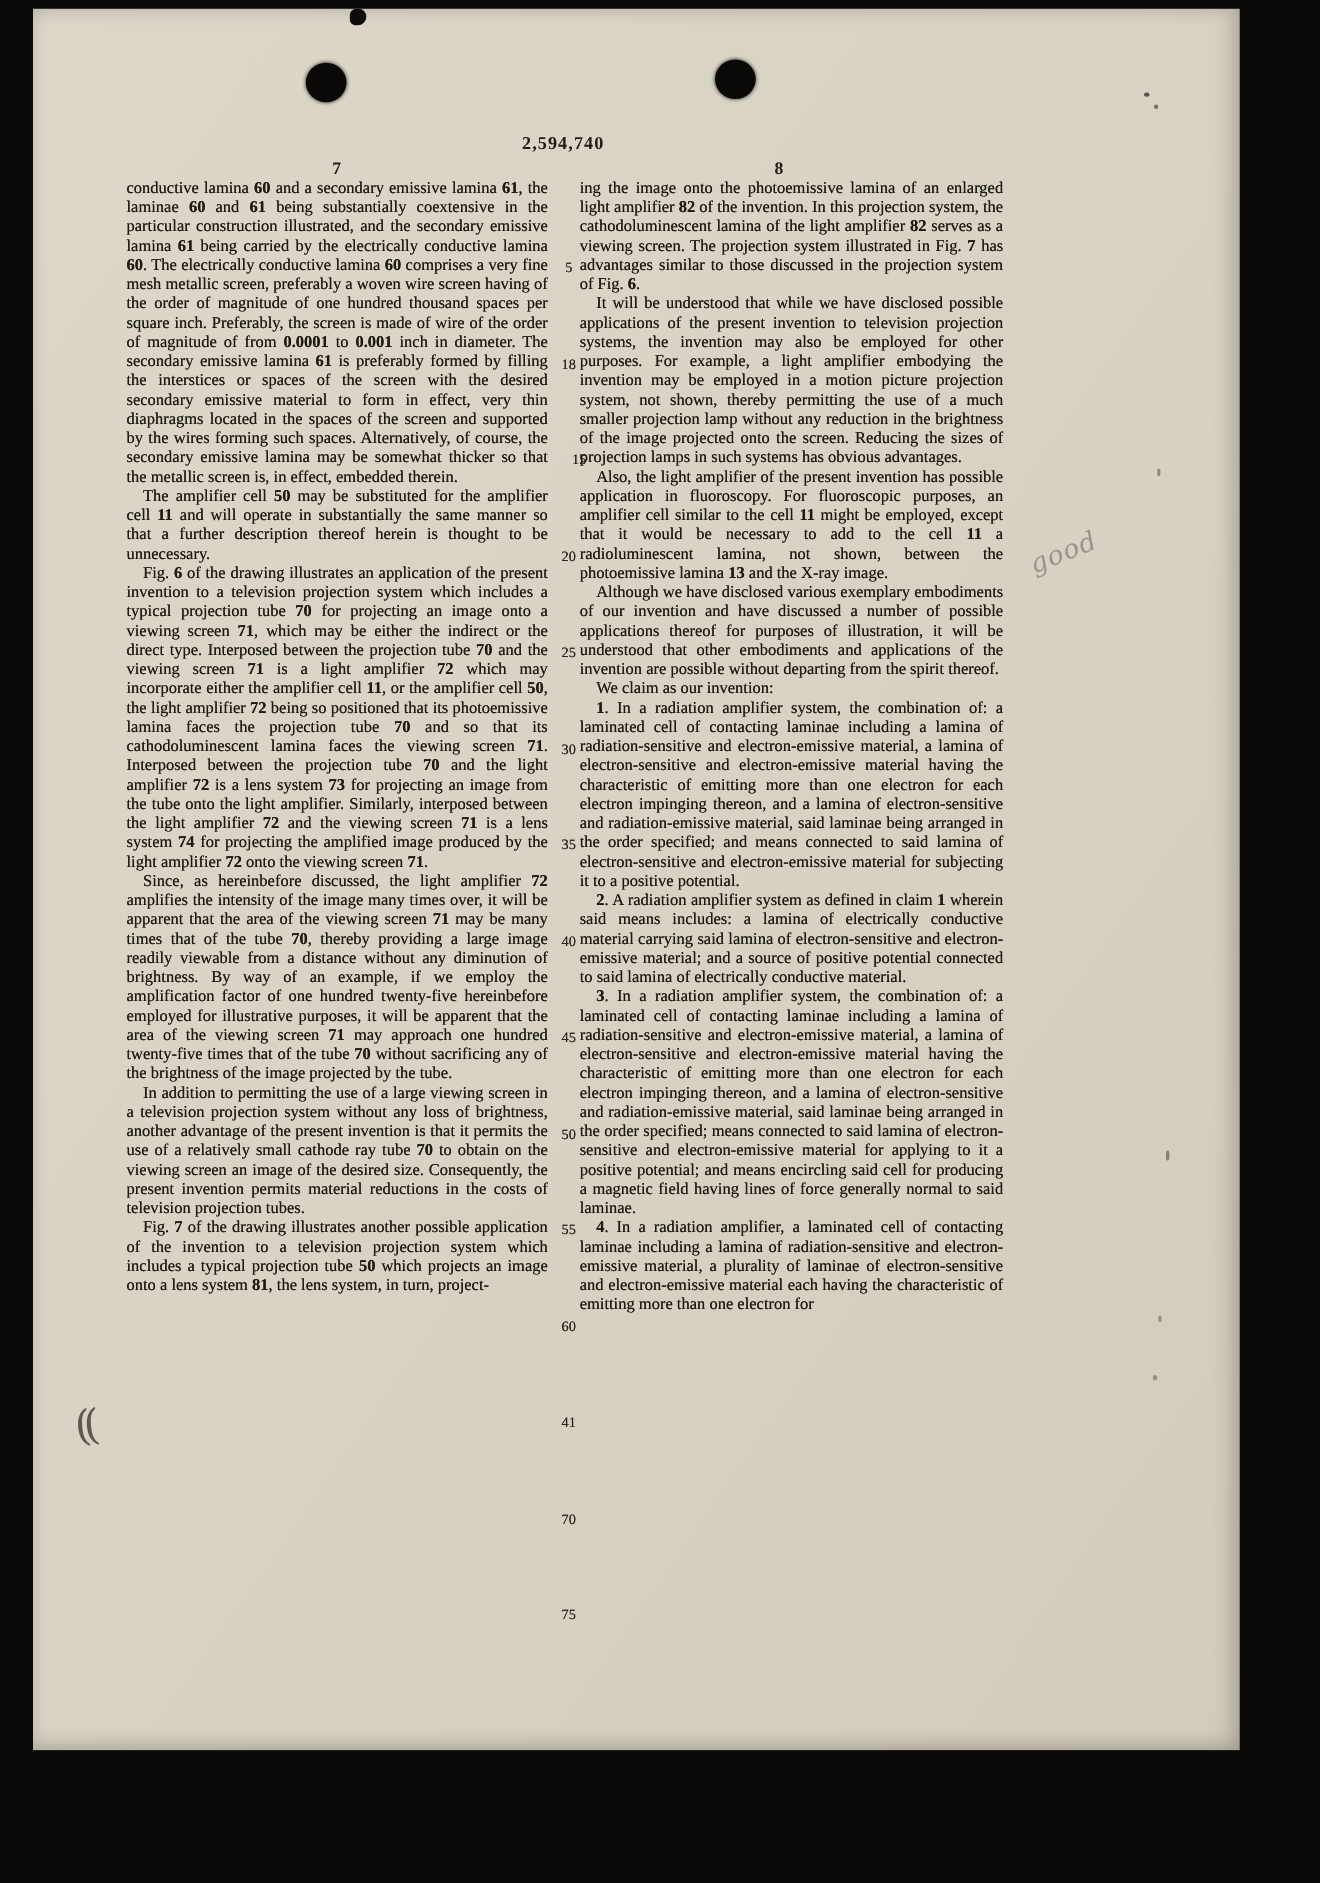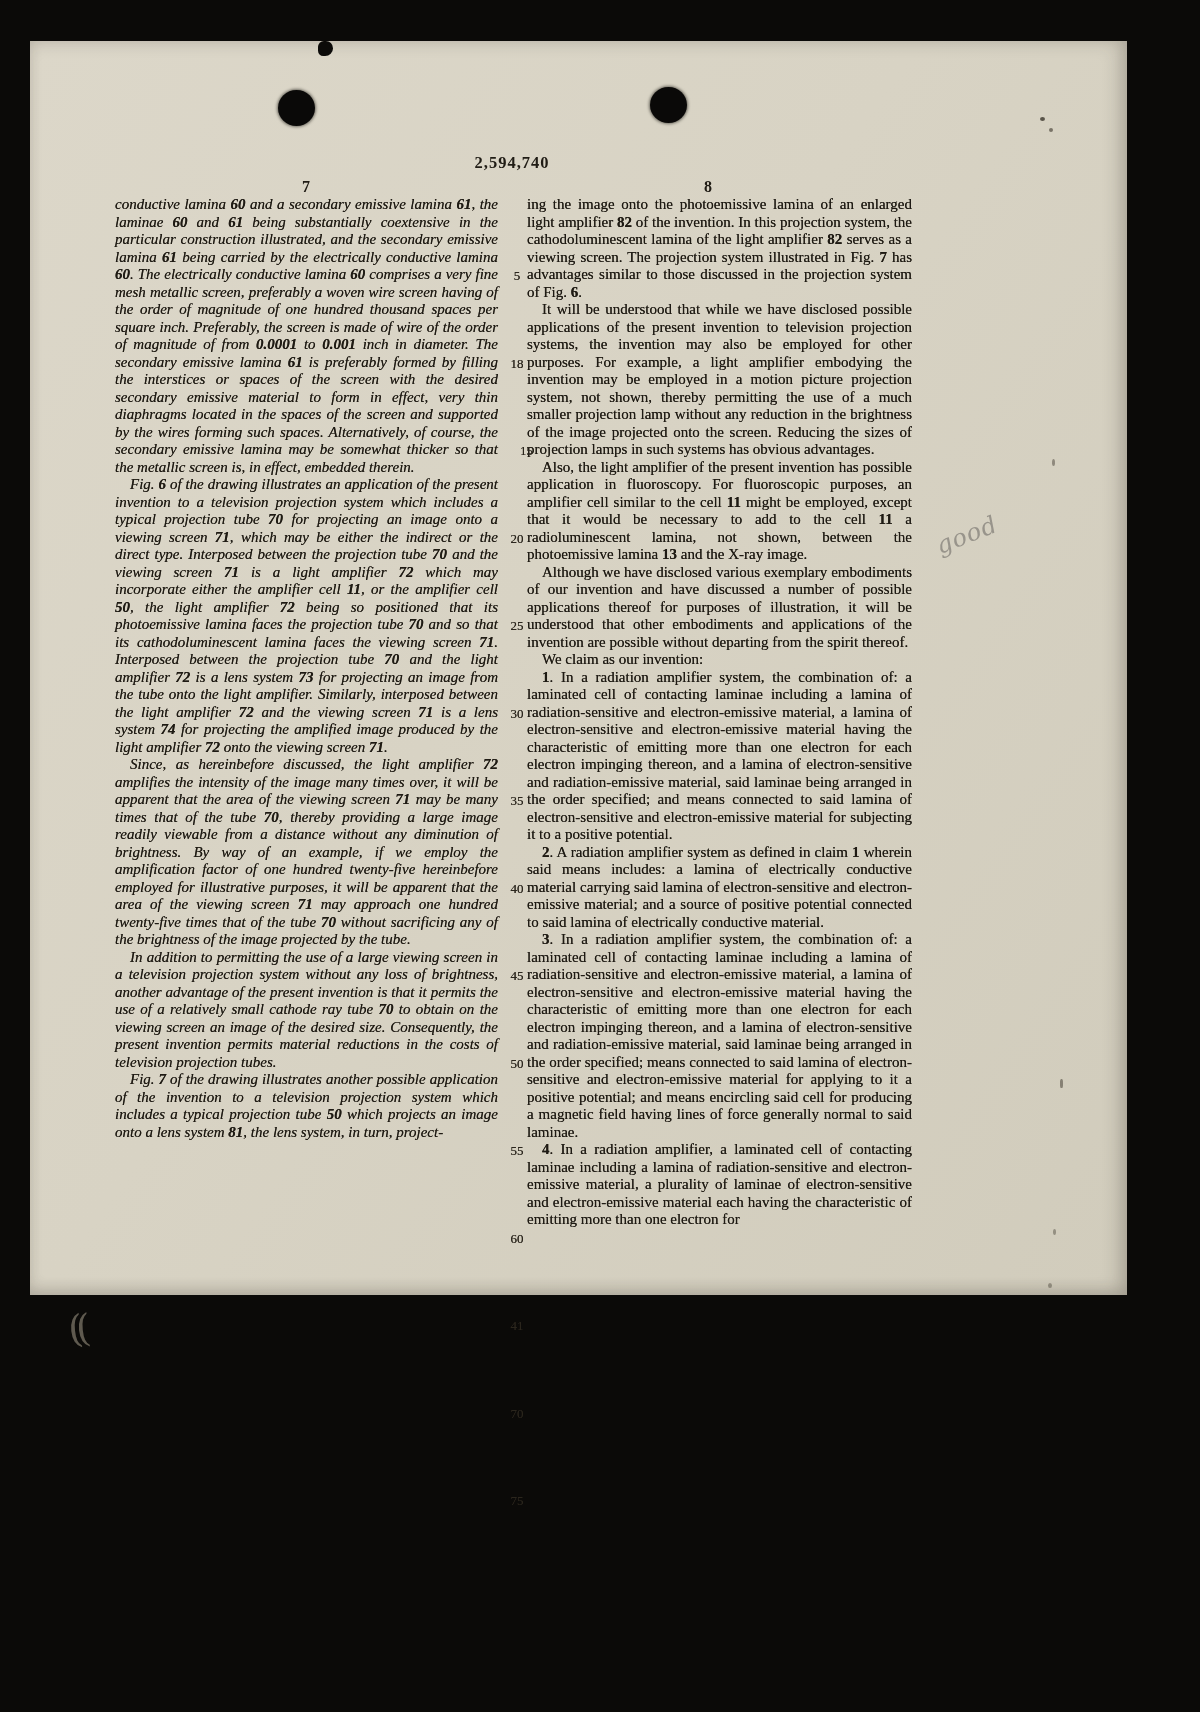--- a/index.html
+++ b/index.html
@@ -5,24 +5,23 @@
   * { margin:0; padding:0; box-sizing:border-box; }
   html, body { background:#000; }
   body { width:1200px; height:1712px; font-family:"Liberation Serif","DejaVu Serif",serif; }
 
   #canvas {
     position:relative; width:1200px; height:1712px;
     background:#0b0a08; overflow:hidden;
   }
 
   #paper {
-    position:absolute; left:30px; top:8px; width:1097px; height:1254px;
+    position:absolute; left:30px; top:8px; width:1097px; height:1583px;
     background:linear-gradient(125deg,#dcd7c9 0%,#d8d3c4 45%,#d1ccbc 100%);
     box-shadow:inset -8px 0 18px rgba(40,35,25,0.18), inset 0 -6px 14px rgba(40,35,25,0.12);
-    margin-top:33px;
   }
 
   .hole {
     position:absolute; width:37px; height:36px; border-radius:50%;
     background:#0a0908; box-shadow:0 0 3px 1px rgba(15,12,8,0.55);
   }
   #hole-left { left:248px; top:49px; }
   #hole-right { left:620px; top:46px; }
 
   .top-blob {
@@ -41,21 +40,21 @@
     font-size:16px; font-weight:bold; color:#201c15;
   }
   #page-number-left { left:246px; }
   #page-number-right { left:648px; }
 
   .col {
     position:absolute; top:155px;
     font-size:15px; line-height:17.5px; color:#1e1a13;
     text-shadow:0 0 0.5px rgba(30,26,19,0.85);
   }
-  #col-left  { left:85px;  width:383px;font-style:italic; }
+  #col-left  { left:85px;  width:383px; }
   #col-right { left:497px; width:385px; }
   .col p { text-align:justify; margin:0; }
   .col p + p { text-indent:15px; }
   .col b { font-weight:bold; }
 
   #gutter {
     position:absolute; left:471px; top:155px; width:32px; height:1330px;
   }
   .line-number {
     position:absolute; width:100%; text-align:center;
@@ -95,20 +94,21 @@
     <div class="hole" id="hole-right"></div>
     <div class="top-blob"></div>
 
     <div class="patent-number">2,594,740</div>
 
     <div class="page-number" id="page-number-left">7</div>
     <div class="page-number" id="page-number-right">8</div>
 
     <div class="col" id="col-left">
         <p>conductive lamina <b>60</b> and a secondary emissive lamina <b>61</b>, the laminae <b>60</b> and <b>61</b> being substantially coextensive in the particular construction illustrated, and the secondary emissive lamina <b>61</b> being carried by the electrically conductive lamina <b>60</b>. The electrically conductive lamina <b>60</b> comprises a very fine mesh metallic screen, preferably a woven wire screen having of the order of magnitude of one hundred thousand spaces per square inch. Preferably, the screen is made of wire of the order of magnitude of from <b>0.0001</b> to <b>0.001</b> inch in diameter. The secondary emissive lamina <b>61</b> is preferably formed by filling the interstices or spaces of the screen with the desired secondary emissive material to form in effect, very thin diaphragms located in the spaces of the screen and supported by the wires forming such spaces. Alternatively, of course, the secondary emissive lamina may be somewhat thicker so that the metallic screen is, in effect, embedded therein.</p>
+        <p>The amplifier cell <b>50</b> may be substituted for the amplifier cell <b>11</b> and will operate in substantially the same manner so that a further description thereof herein is thought to be unnecessary.</p>
         <p>Fig. <b>6</b> of the drawing illustrates an application of the present invention to a television projection system which includes a typical projection tube <b>70</b> for projecting an image onto a viewing screen <b>71</b>, which may be either the indirect or the direct type. Interposed between the projection tube <b>70</b> and the viewing screen <b>71</b> is a light amplifier <b>72</b> which may incorporate either the amplifier cell <b>11</b>, or the amplifier cell <b>50</b>, the light amplifier <b>72</b> being so positioned that its photoemissive lamina faces the projection tube <b>70</b> and so that its cathodoluminescent lamina faces the viewing screen <b>71</b>. Interposed between the projection tube <b>70</b> and the light amplifier <b>72</b> is a lens system <b>73</b> for projecting an image from the tube onto the light amplifier. Similarly, interposed between the light amplifier <b>72</b> and the viewing screen <b>71</b> is a lens system <b>74</b> for projecting the amplified image produced by the light amplifier <b>72</b> onto the viewing screen <b>71</b>.</p>
         <p>Since, as hereinbefore discussed, the light amplifier <b>72</b> amplifies the intensity of the image many times over, it will be apparent that the area of the viewing screen <b>71</b> may be many times that of the tube <b>70</b>, thereby providing a large image readily viewable from a distance without any diminution of brightness. By way of an example, if we employ the amplification factor of one hundred twenty-five hereinbefore employed for illustrative purposes, it will be apparent that the area of the viewing screen <b>71</b> may approach one hundred twenty-five times that of the tube <b>70</b> without sacrificing any of the brightness of the image projected by the tube.</p>
         <p>In addition to permitting the use of a large viewing screen in a television projection system without any loss of brightness, another advantage of the present invention is that it permits the use of a relatively small cathode ray tube <b>70</b> to obtain on the viewing screen an image of the desired size. Consequently, the present invention permits material reductions in the costs of television projection tubes.</p>
         <p>Fig. <b>7</b> of the drawing illustrates another possible application of the invention to a television projection system which includes a typical projection tube <b>50</b> which projects an image onto a lens system <b>81</b>, the lens system, in turn, project-</p>
       </div>
 
     <div class="col" id="col-right">
         <p>ing the image onto the photoemissive lamina of an enlarged light amplifier <b>82</b> of the invention. In this projection system, the cathodoluminescent lamina of the light amplifier <b>82</b> serves as a viewing screen. The projection system illustrated in Fig. <b>7</b> has advantages similar to those discussed in the projection system of Fig. <b>6</b>.</p>
         <p>It will be understood that while we have disclosed possible applications of the present invention to television projection systems, the invention may also be employed for other purposes. For example, a light amplifier embodying the invention may be employed in a motion picture projection system, not shown, thereby permitting the use of a much smaller projection lamp without any reduction in the brightness of the image projected onto the screen. Reducing the sizes of projection lamps in such systems has obvious advantages.</p>
         <p>Also, the light amplifier of the present invention has possible application in fluoroscopy. For fluoroscopic purposes, an amplifier cell similar to the cell <b>11</b> might be employed, except that it would be necessary to add to the cell <b>11</b> a radioluminescent lamina, not shown, between the photoemissive lamina <b>13</b> and the X-ray image.</p>

